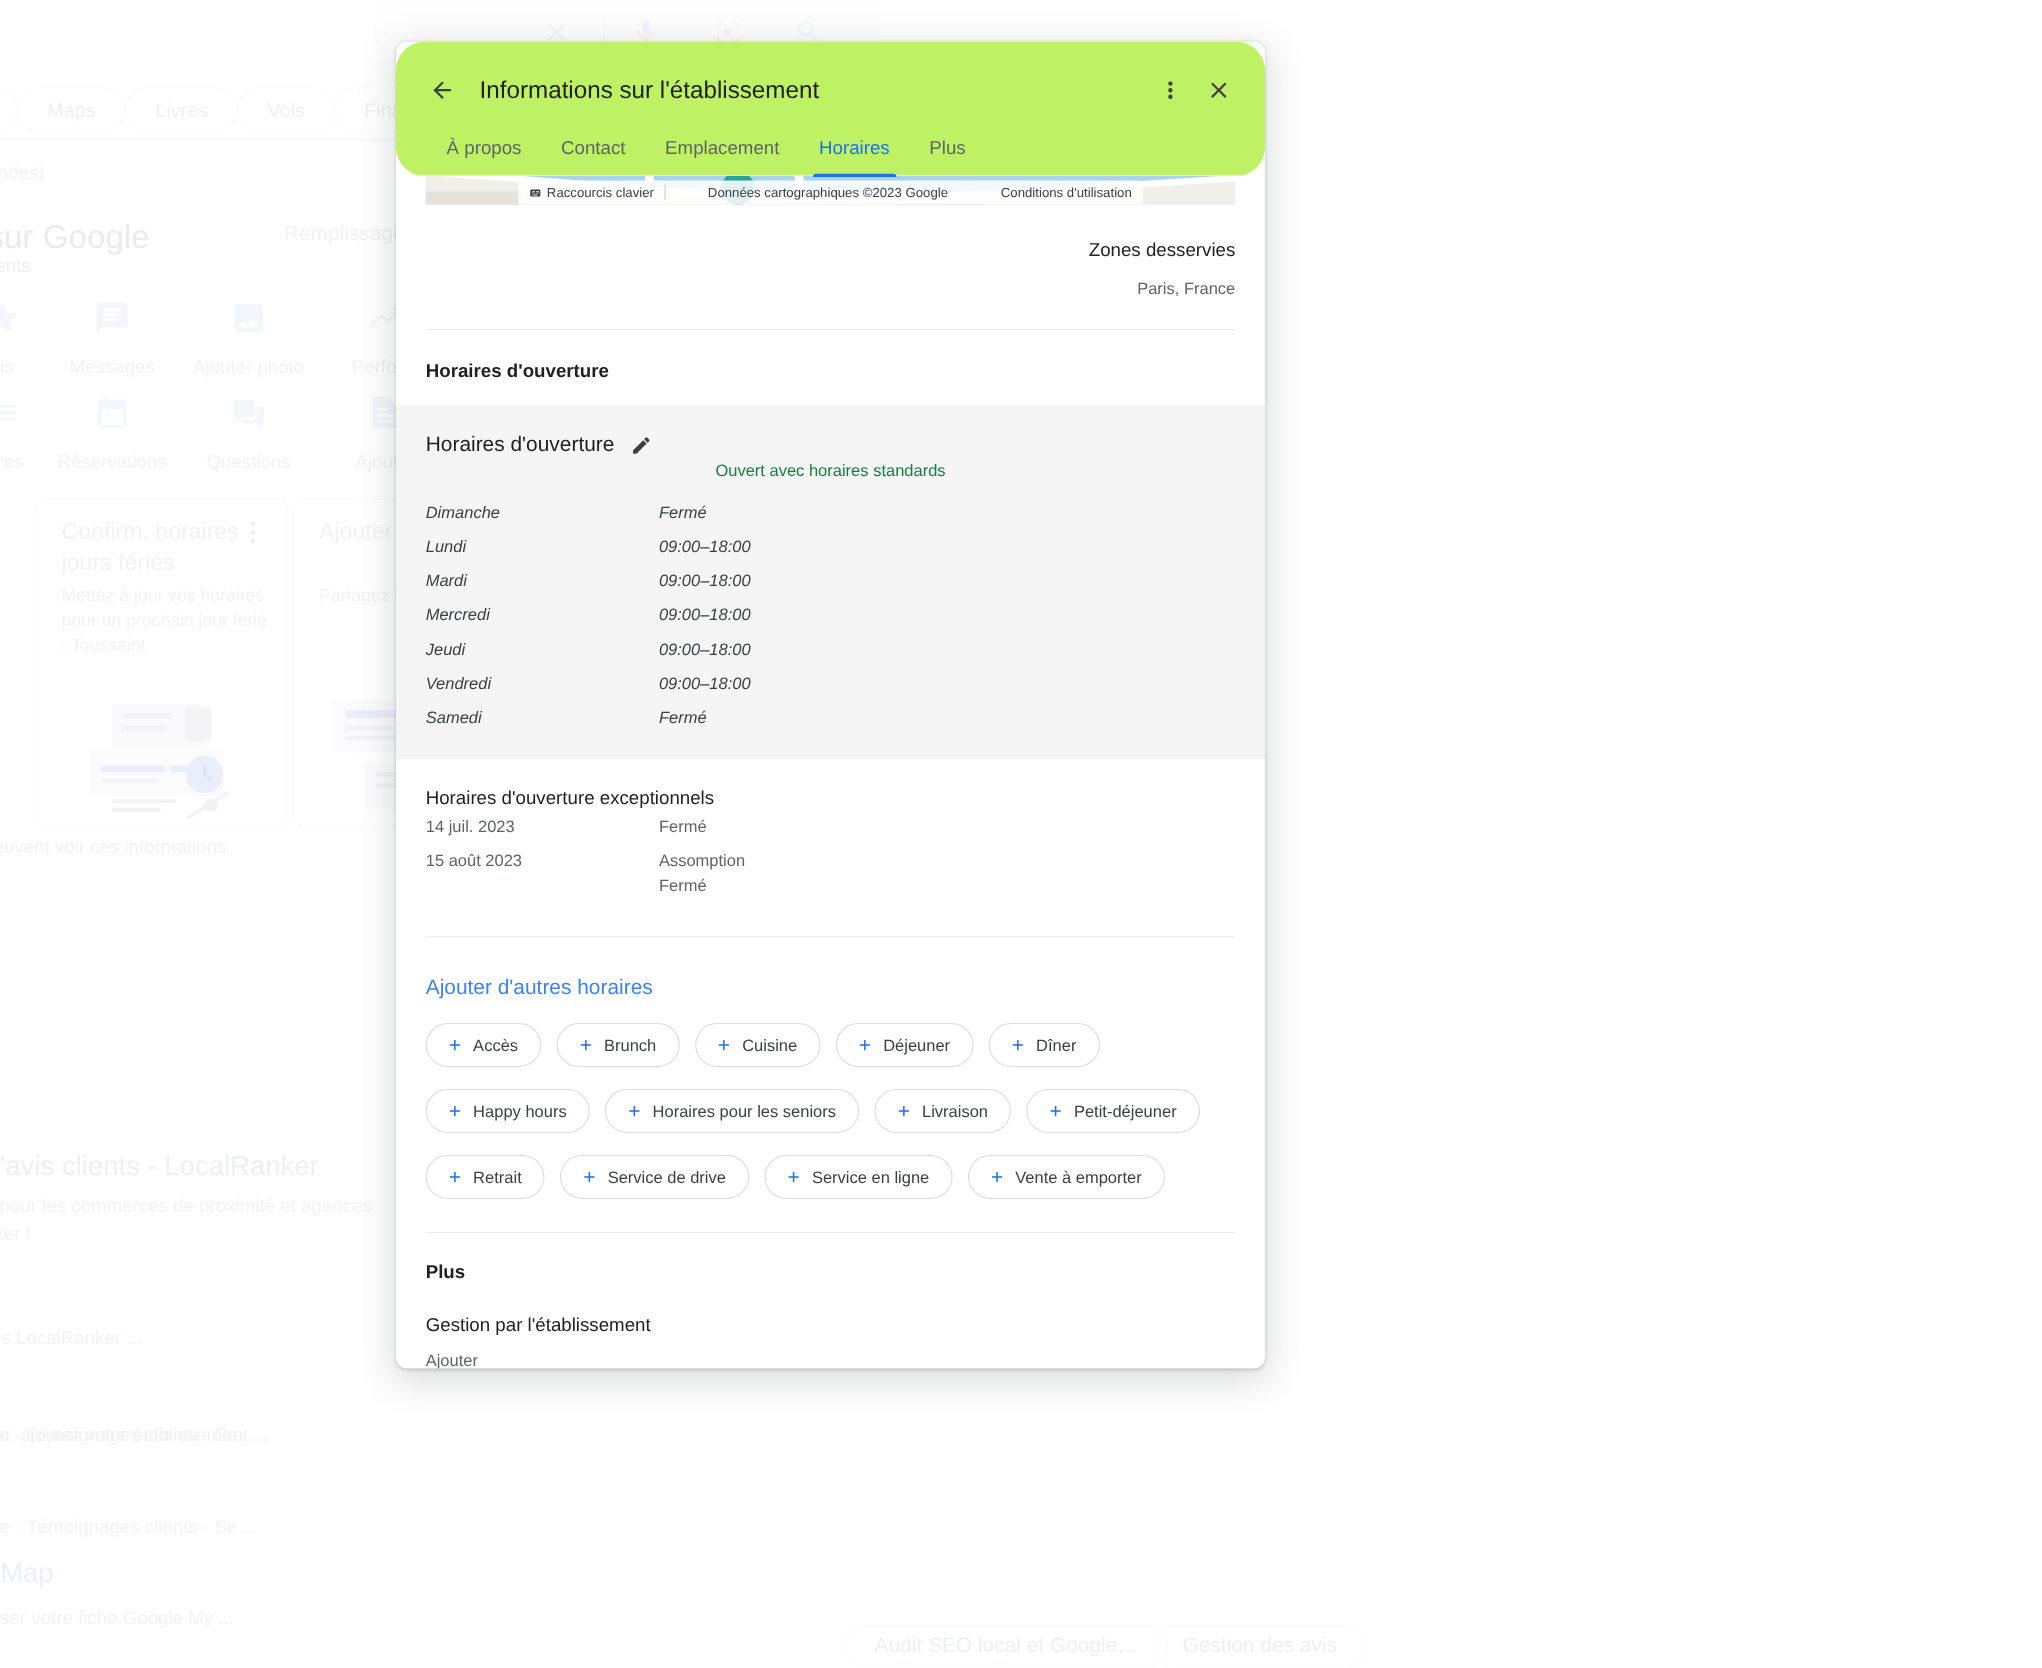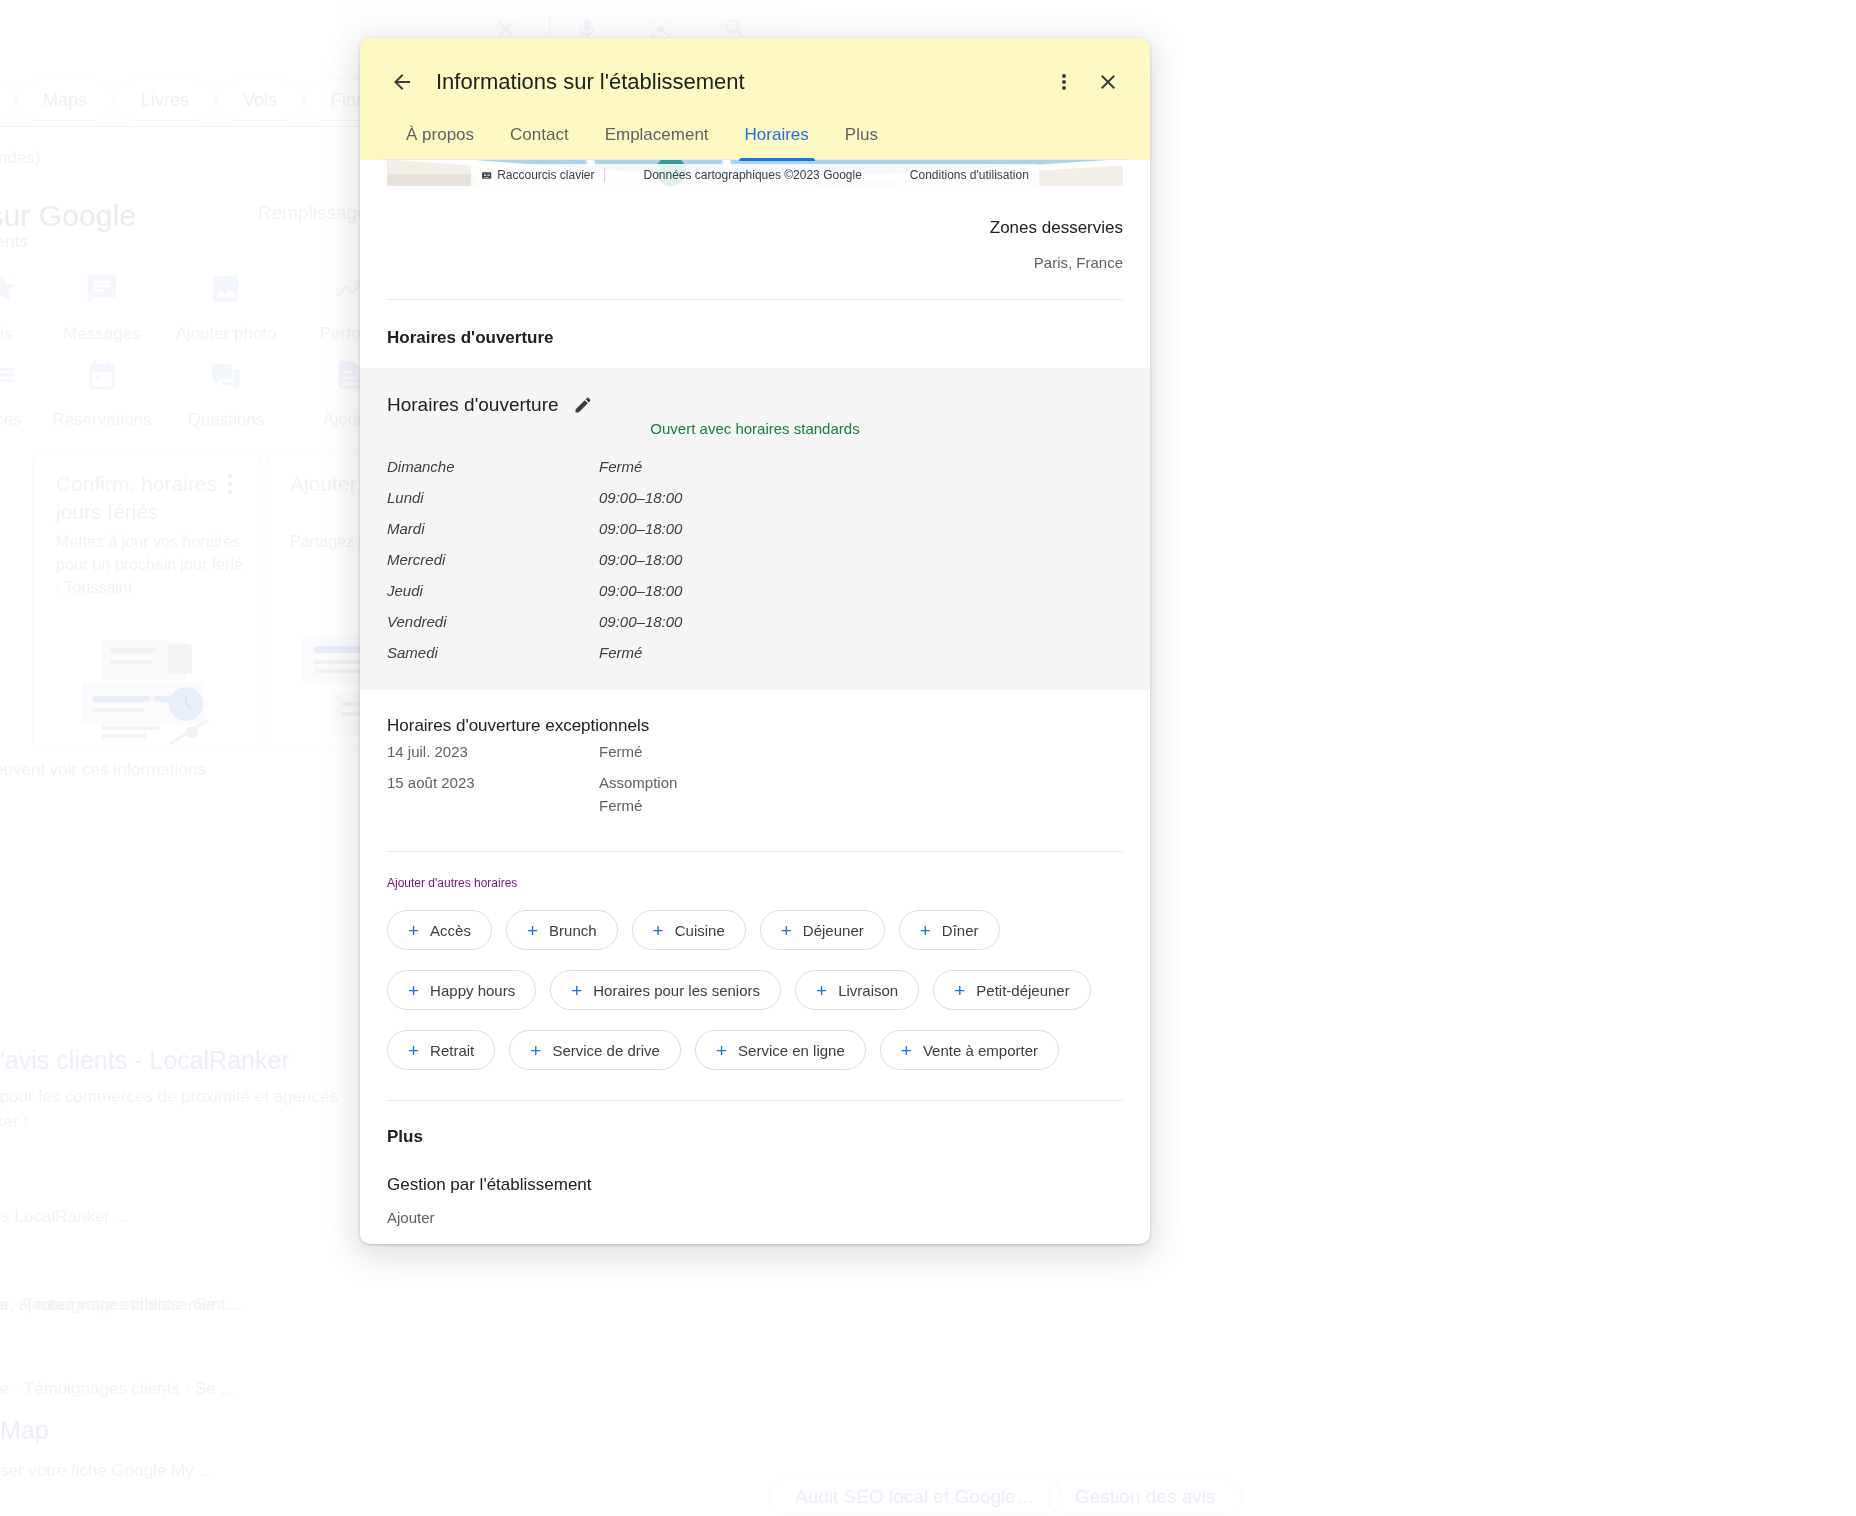--- a/index.html
+++ b/index.html
@@ -105,21 +105,21 @@
     width: 790px; height: 1206px;
     background: #ffffff;
     border-radius: 10px;
     box-shadow: 0 1px 3px rgba(60,64,67,.25), 0 8px 32px 4px rgba(60,64,67,.18);
     overflow: hidden;
     display: flex; flex-direction: column;
   }
 
   #dialog-header {
     flex: 0 0 auto; padding: 22px 20px 0 20px;
-    background: #fef9c3; z-index: 5;
+    background: #bef264; z-index: 5; border-radius: 26px;
   }
   #dialog-titlerow {
     display: flex; align-items: center; height: 44px;
   }
   .iconbtn {
     width: 44px; height: 44px; border-radius: 50%;
     display: flex; align-items: center; justify-content: center;
     cursor: pointer; flex: 0 0 auto;
   }
   #dialog-title {
@@ -191,21 +191,21 @@
   }
   .hours-table td.day { width: 212px; }
 
   #exc { padding: 26px 27px 0 27px; }
   #exc-title { font-size: 17px; color: #202124; }
   .exc-table { margin-top: 0; border-collapse: collapse; }
   .exc-table td { font-size: 15px; color: #5f6368; padding: 4px 0; vertical-align: top; line-height: 23px; }
   .exc-table td.date { width: 212px; }
 
   #addmore { padding: 24px 27px 0 27px; }
-  #addmore-title { font-size: 12px; color: #701a75; }
+  #addmore-title { font-size: 19px; color: #3b82f6; margin-top: 12px; }
   .chiprow { display: flex; flex-wrap: wrap; gap: 14px; margin-top: 20px; }
   .chip {
     display: inline-flex; align-items: center; gap: 11px;
     height: 40px; padding: 0 20px;
     border: 1px solid #dadce0; border-radius: 20px;
     font-size: 15px; color: #3c4043; cursor: pointer;
     background: #fff; white-space: nowrap;
   }
   .chip .plus { color: #1a73e8; font-size: 19px; line-height: 1; font-weight: 400; }
 

